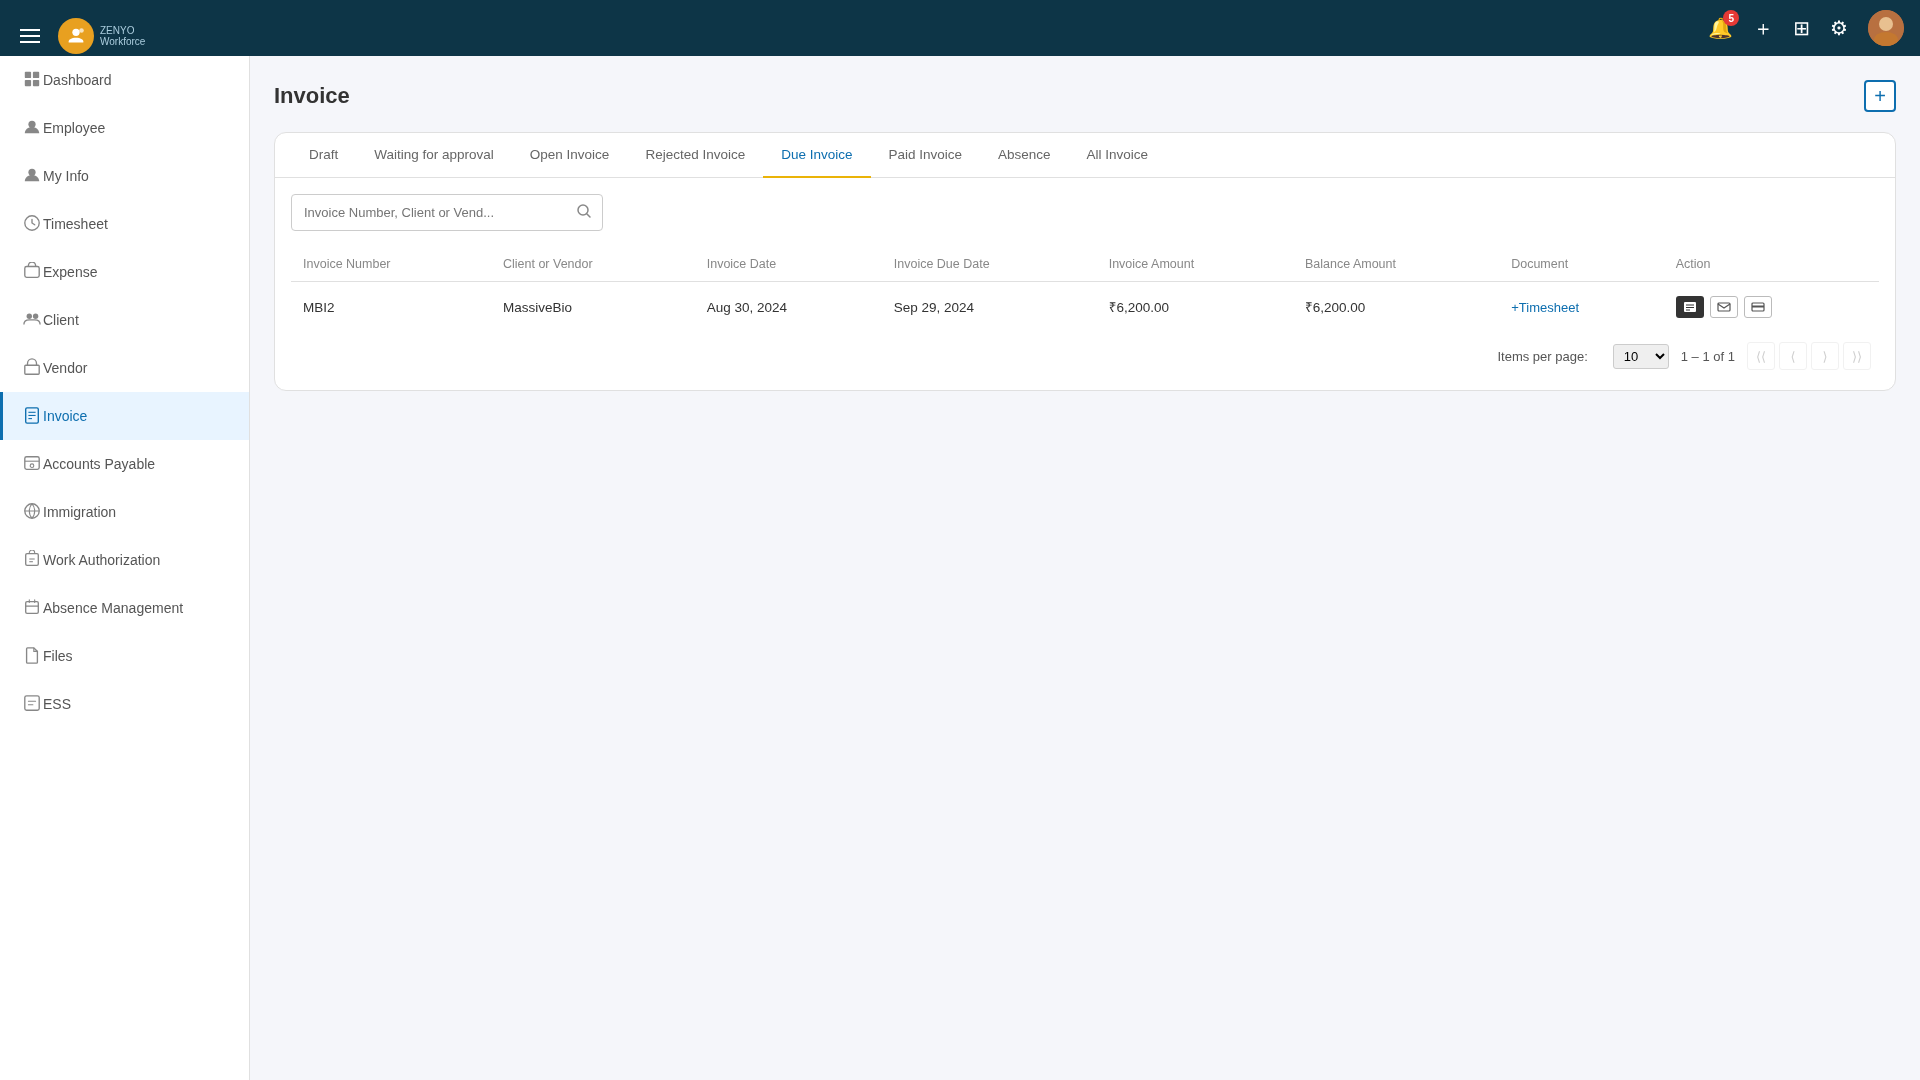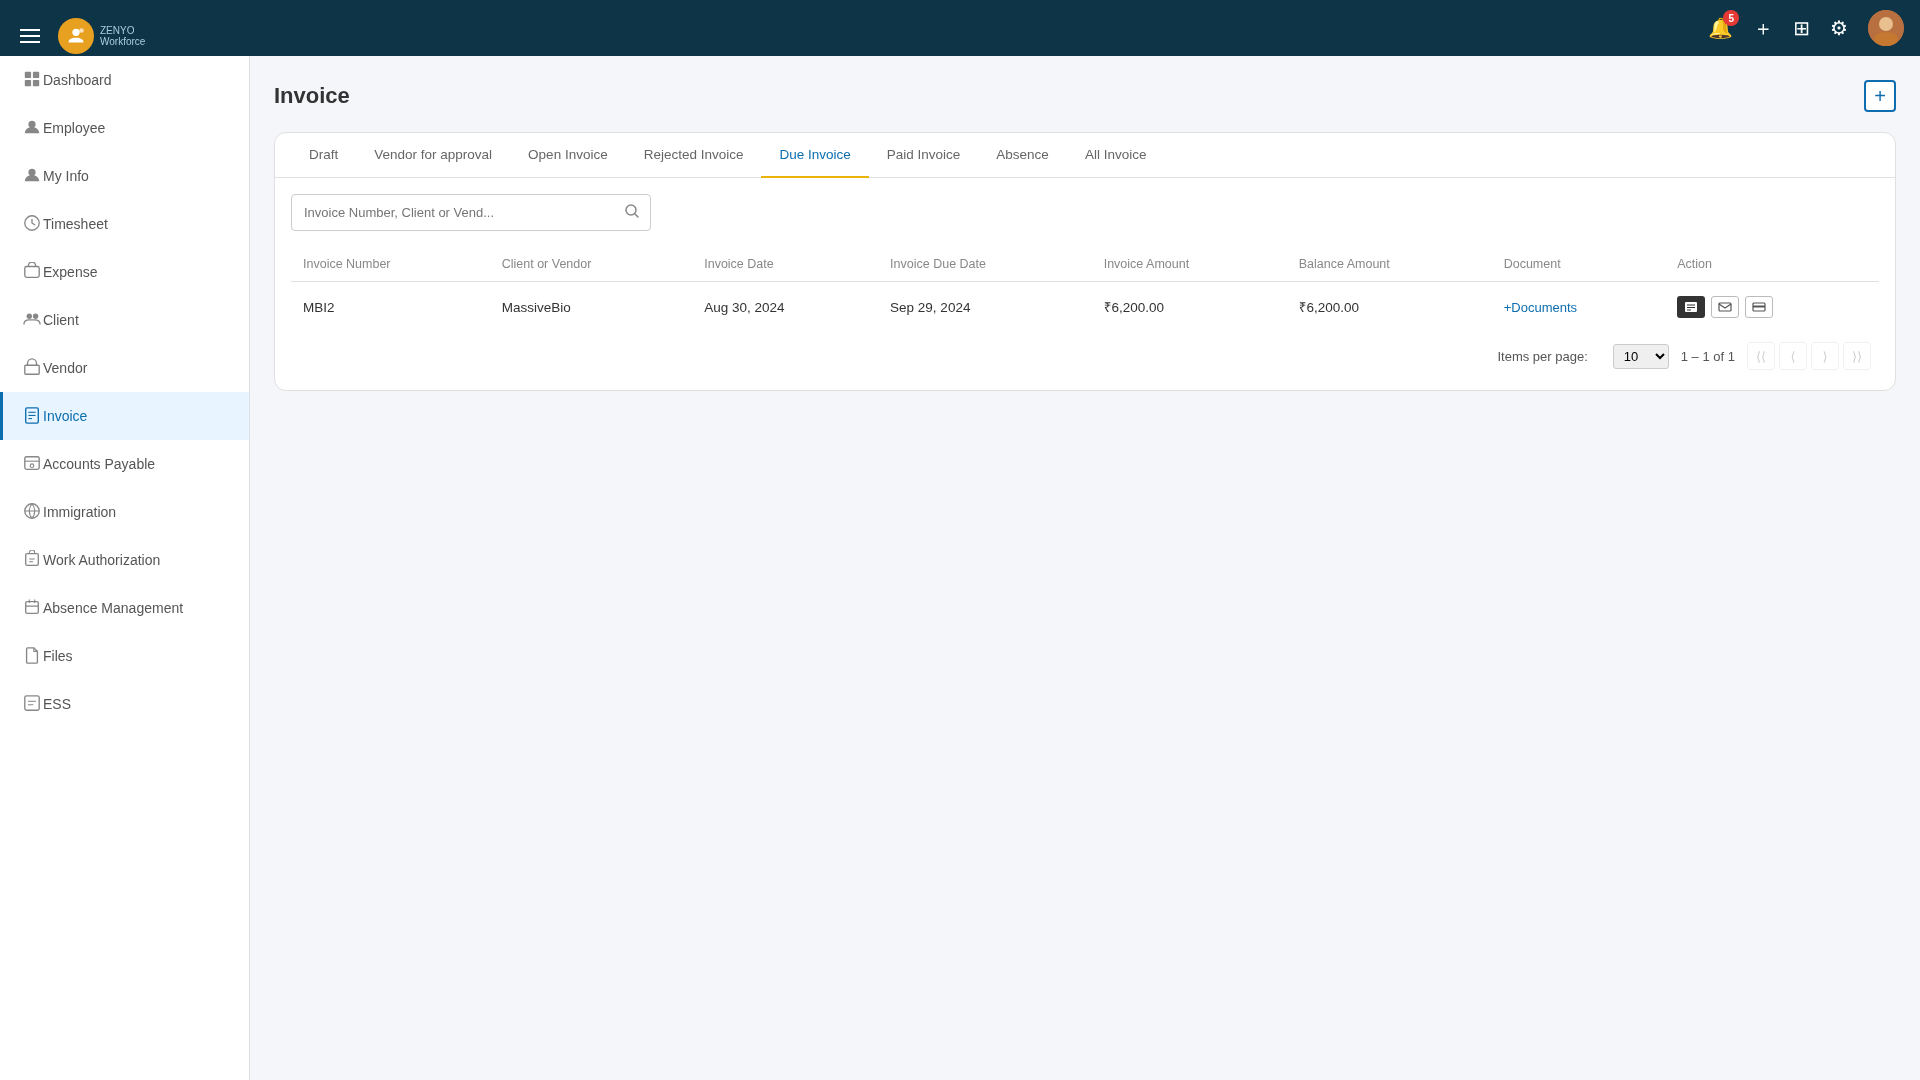--- a/index.html
+++ b/index.html
@@ -109,21 +109,21 @@
       font-weight: 500;
     }
 
     
     .search-bar { padding: 16px; }
     .search-input-wrapper {
       position: relative;
       display: inline-flex;
       border: 1px solid #ccc;
       border-radius: 4px;
-      width: 360px;
+      width: 312px;
     }
     .search-input-wrapper input {
       border: none; outline: none;
       padding: 8px 12px;
       font-size: 13px;
       color: #555;
       width: 100%;
       background: transparent;
     }
     .search-icon-btn {
@@ -356,21 +356,21 @@
   <div class="content-area">
     <div class="page-header">
       <h1 class="page-title">Invoice</h1>
       <button class="add-btn">+</button>
     </div>
 
     <div class="card">
 
       <div class="tabs" id="tabs-container">
       <div class="tab">Draft</div>
-          <div class="tab">Vendor for approval</div>
+          <div class="tab">Waiting for approval</div>
           <div class="tab">Open Invoice</div>
           <div class="tab">Rejected Invoice</div>
           <div class="tab active">Due Invoice</div>
           <div class="tab">Paid Invoice</div>
           <div class="tab">Absence</div>
           <div class="tab">All Invoice</div>
         </div>
 
       <div class="search-bar">
         <div class="search-input-wrapper">
@@ -399,21 +399,21 @@
               </tr>
           </thead>
           <tbody id="table-body">
               <tr>
                 <td>MBI2</td>
                 <td>MassiveBio</td>
                 <td>Aug 30, 2024</td>
                 <td>Sep 29, 2024</td>
                 <td>₹6,200.00</td>
                 <td>₹6,200.00</td>
-                <td><a class="docs-link">+Documents</a></td>
+                <td><a class="docs-link">+Timesheet</a></td>
                 <td>
                   <div class="action-icons">
                     <div class="action-icon dark">
                       <svg width="14" height="12" viewBox="0 0 14 12" fill="none">
                         <rect x="1" y="1" width="12" height="10" rx="1" fill="white"></rect>
                         <line x1="3" y1="4" x2="11" y2="4" stroke="#333" stroke-width="1"></line>
                         <line x1="3" y1="6.5" x2="11" y2="6.5" stroke="#333" stroke-width="1"></line>
                         <line x1="3" y1="9" x2="7" y2="9" stroke="#333" stroke-width="1"></line>
                       </svg>
                     </div>

